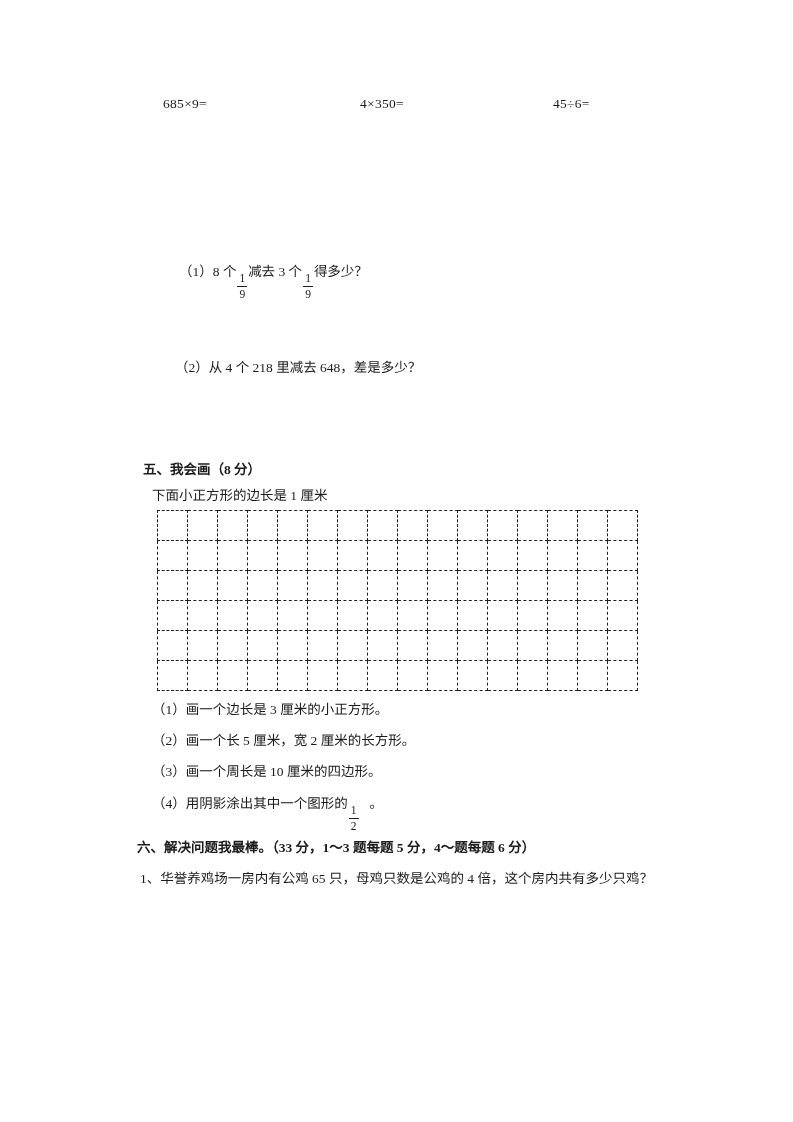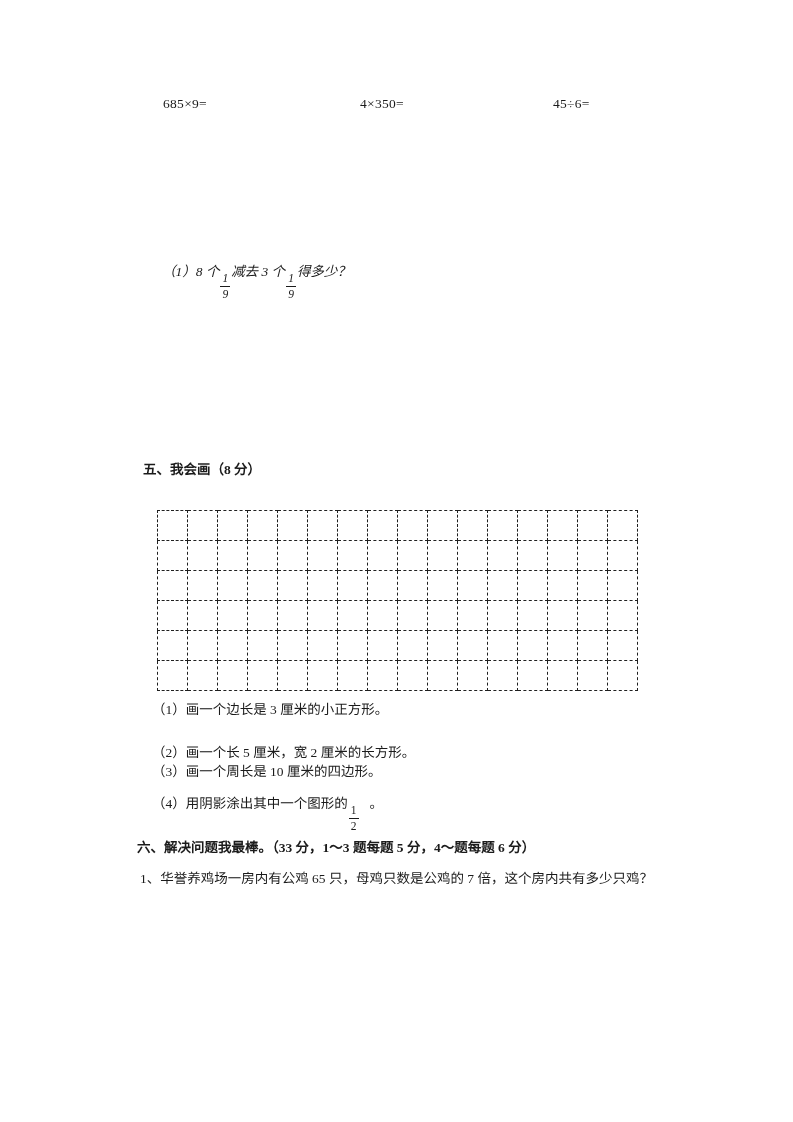--- a/index.html
+++ b/index.html
@@ -116,33 +116,37 @@
 
 <div class="page">
 
   <div class="calc-strip">
     <span class="calc-item calc-1">685×9=</span>
     <span class="calc-item calc-2">4×350=</span>
     <span class="calc-item calc-3">45÷6=</span>
   </div>
 
 
-  <div class="row" style="left:162px; top:262px;font-style:italic;">
+  <div class="row" style="left:179px; top:262px;">
     <span>（1）</span><span>8 个</span><span class="frac">
         <span class="num">1</span>
         <span class="den">9</span>
       </span><span>减去 3 个</span><span class="frac">
         <span class="num">1</span>
         <span class="den">9</span>
       </span><span>得多少？</span>
   </div>
 
+  <div class="row" style="left:175px; top:358px;">
+    <span>（2）</span><span>从 4 个 218 里减去 648，差是多少？</span>
+  </div>
 
   <div class="sec-head" style="left:143px; top:458px;">五、我会画（8 分）</div>
 
+  <div class="row" style="left:152px; top:486px;">下面小正方形的边长是 1 厘米</div>
 
   <div class="grid-wrap">
     <table class="grid">
       <tbody>
         <tr>
           <td></td>
             <td></td>
           <td></td>
             <td></td>
           <td></td>
@@ -249,34 +253,34 @@
             <td></td>
         </tr>
       </tbody>
     </table>
   </div>
 
   <div class="row" style="left:152px; top:700px;">
     <span>（1）</span><span>画一个边长是 3 厘米的小正方形。</span>
   </div>
 
-  <div class="row" style="left:152px; top:731px;margin-top:12px;">
+  <div class="row" style="left:152px; top:731px;">
     <span>（2）</span><span>画一个长 5 厘米，宽 2 厘米的长方形。</span>
   </div>
 
   <div class="row" style="left:152px; top:762px;">
     <span>（3）</span><span>画一个周长是 10 厘米的四边形。</span>
   </div>
 
   <div class="row" style="left:152px; top:794px;">
     <span>（4）</span><span>用阴影涂出其中一个图形的</span><span class="frac">
         <span class="num">1</span>
         <span class="den">2</span>
       </span><span class="sp-wide"></span><span class="sp-wide"></span><span>。</span>
   </div>
 
   <div class="sec-head" style="left:137px; top:836px;">六、解决问题我最棒。（33 分，1～3 题每题 5 分，4～题每题 6 分）</div>
 
   <div class="para" style="left:110px; top:866px;">
-    <span>1、</span><span>华誉养鸡场一房内有公鸡 65 只，母鸡只数是公鸡的 7 倍，这个房内共有多少只鸡？</span>
+    <span>1、</span><span>华誉养鸡场一房内有公鸡 65 只，母鸡只数是公鸡的 4 倍，这个房内共有多少只鸡？</span>
   </div>
 
 </div>
 
 </body></html>

